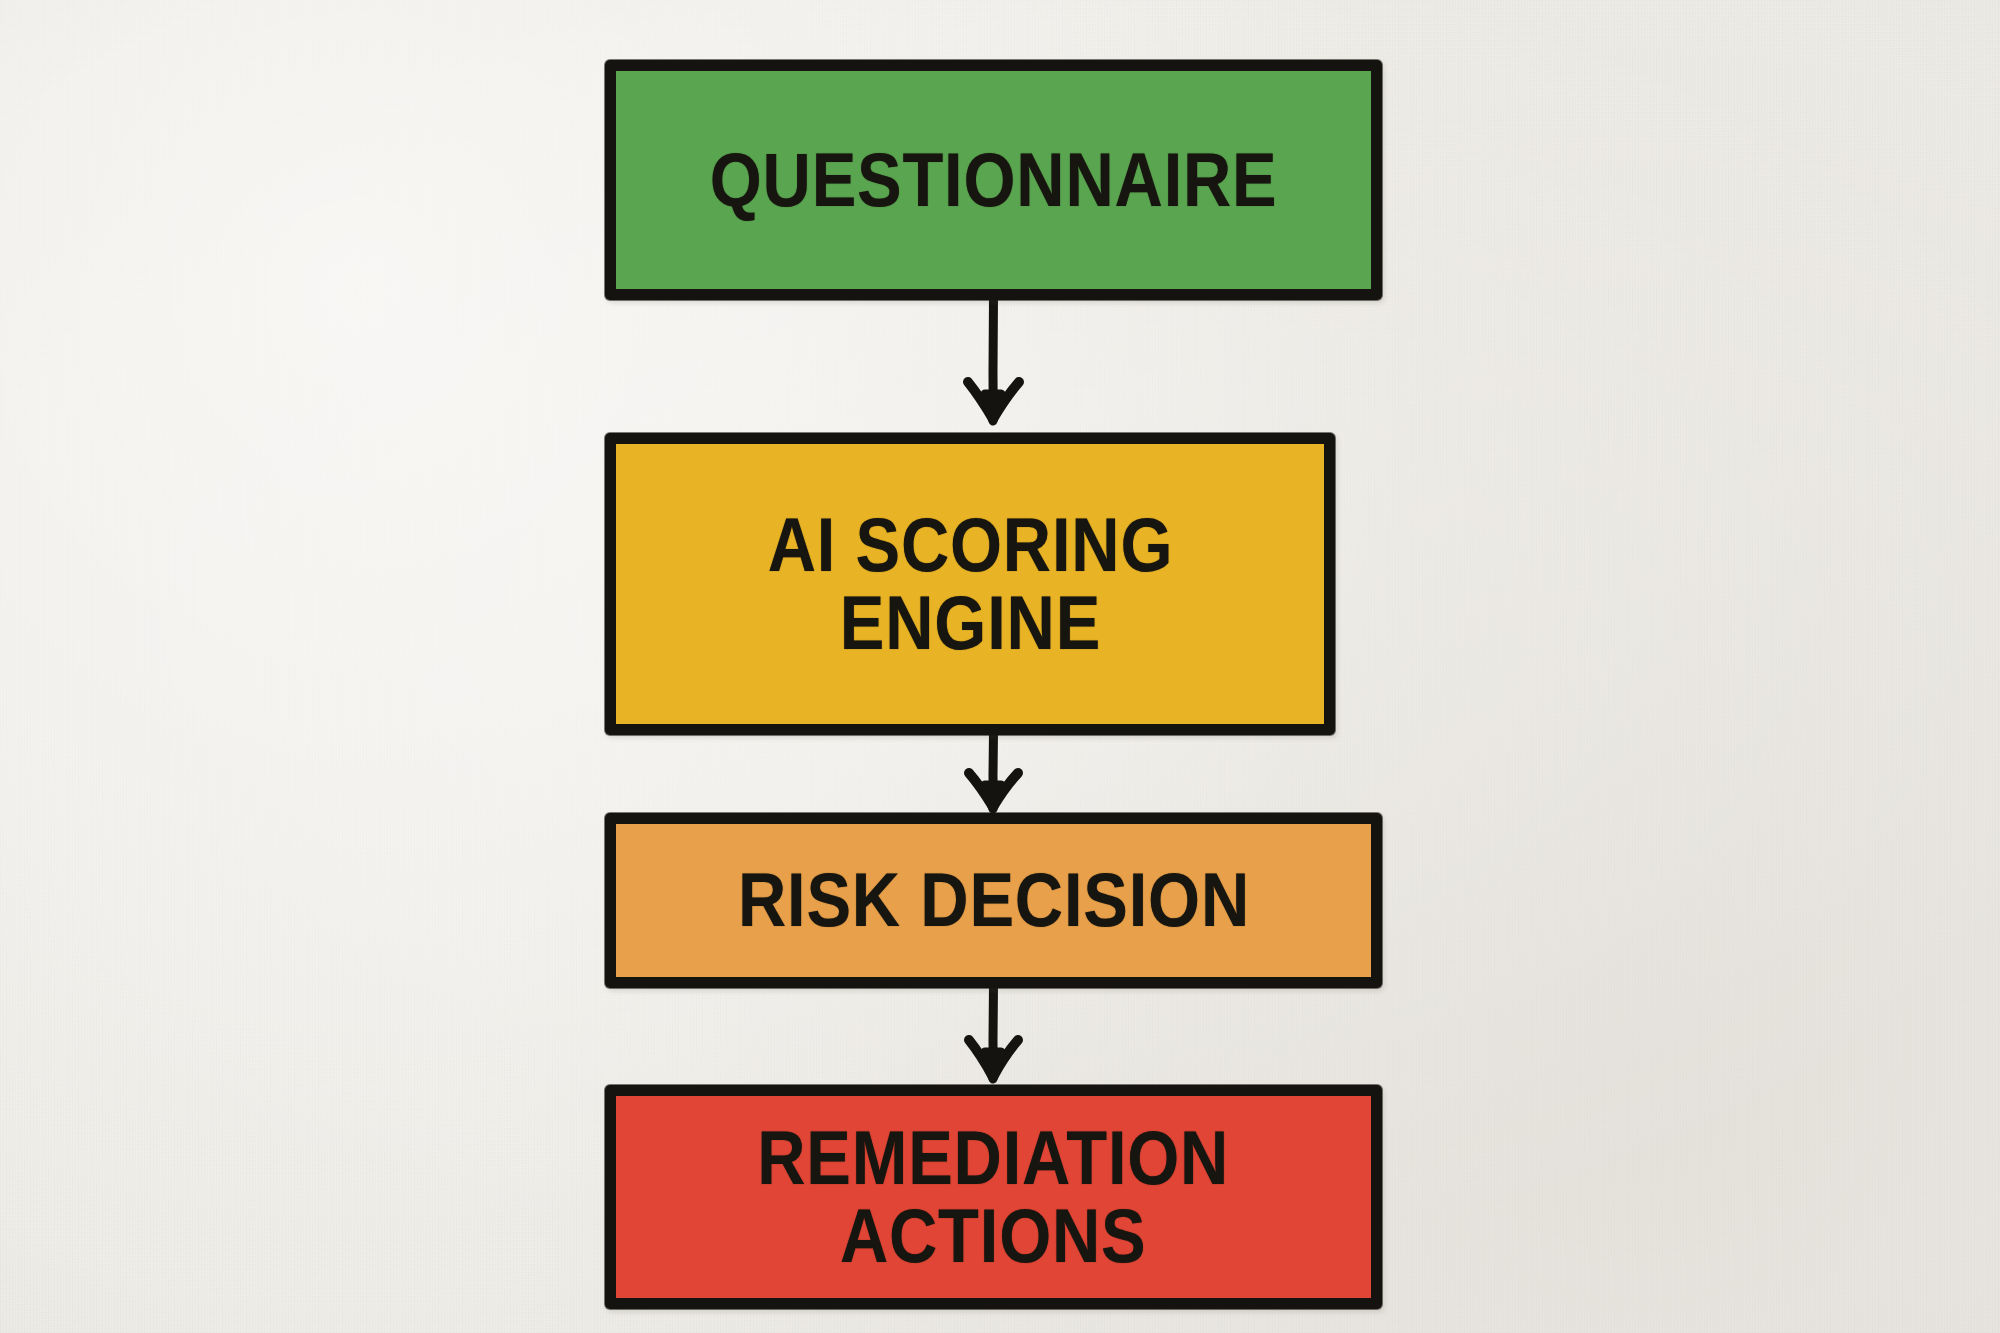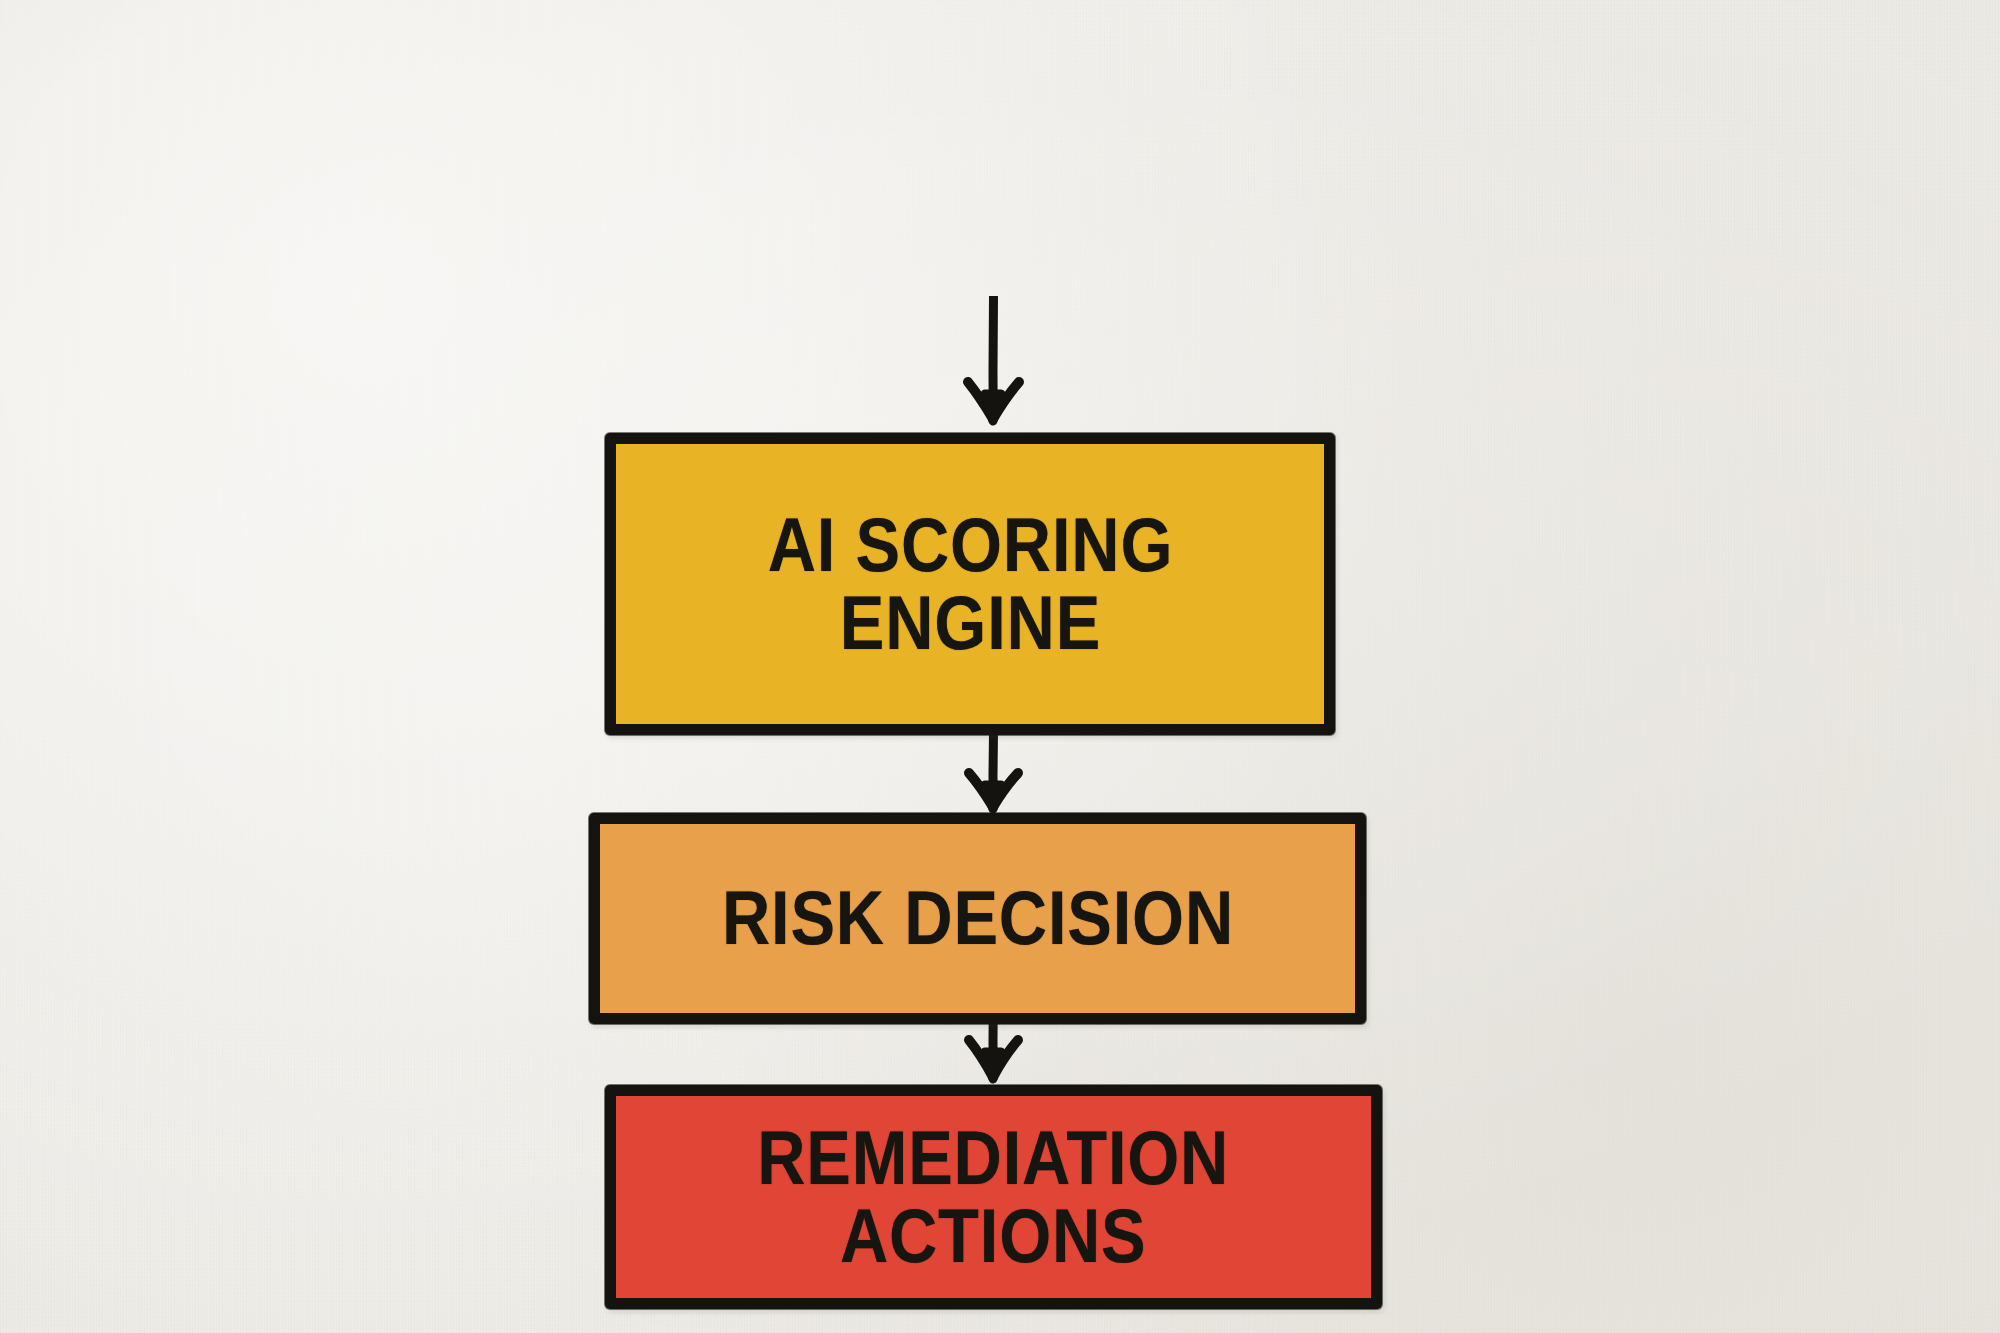--- a/index.html
+++ b/index.html
@@ -78,22 +78,22 @@
   #node-questionnaire .label { font-size: 76px; }
 
   #node-ai-scoring {
     left: 605px;  top: 433px;
     width: 730px; height: 302px;
     background: #e8b325;
   }
   #node-ai-scoring .label { font-size: 76px; }
 
   #node-risk-decision {
-    left: 589px;  top: 813px;
-    width: 777px; height: 211px;
+    left: 605px;  top: 813px;
+    width: 777px; height: 175px;
     background: #e8a04a;
   }
   #node-risk-decision .label { font-size: 76px; }
 
   #node-remediation {
     left: 605px;  top: 1085px;
     width: 777px; height: 224px;
     background: #e04535;
   }
   #node-remediation .label { font-size: 76px; }
@@ -111,20 +111,23 @@
   #connector-2 { top: 731px; height: 88px;  }
   #connector-3 { top: 984px; height: 108px; }
 
   .ink { stroke: #151310; fill: none; stroke-linecap: round; stroke-linejoin: round; }
 </style>
 </head>
 <body>
 
 <div id="canvas">
 
+  <div class="node" id="node-questionnaire" style="background: rgb(90, 165, 80);">
+    <span class="label">QUESTIONNAIRE</span>
+  </div>
 
   <div class="connector" id="connector-1">
     <svg viewBox="0 0 110 145" preserveAspectRatio="none">
       <path class="ink" d="M55.5 1 L55 76 L55.2 112" stroke-width="9"></path>
       <path class="ink" d="M30 86 Q42 101 55 123 Q68 101 81 86" stroke-width="10"></path>
       <path class="ink" d="M47 98 L55 125 L63 98 Z" stroke-width="9" fill="#151310"></path>
     </svg>
   </div>
 
   <div class="node" id="node-ai-scoring" style="background: rgb(232, 179, 37);">

